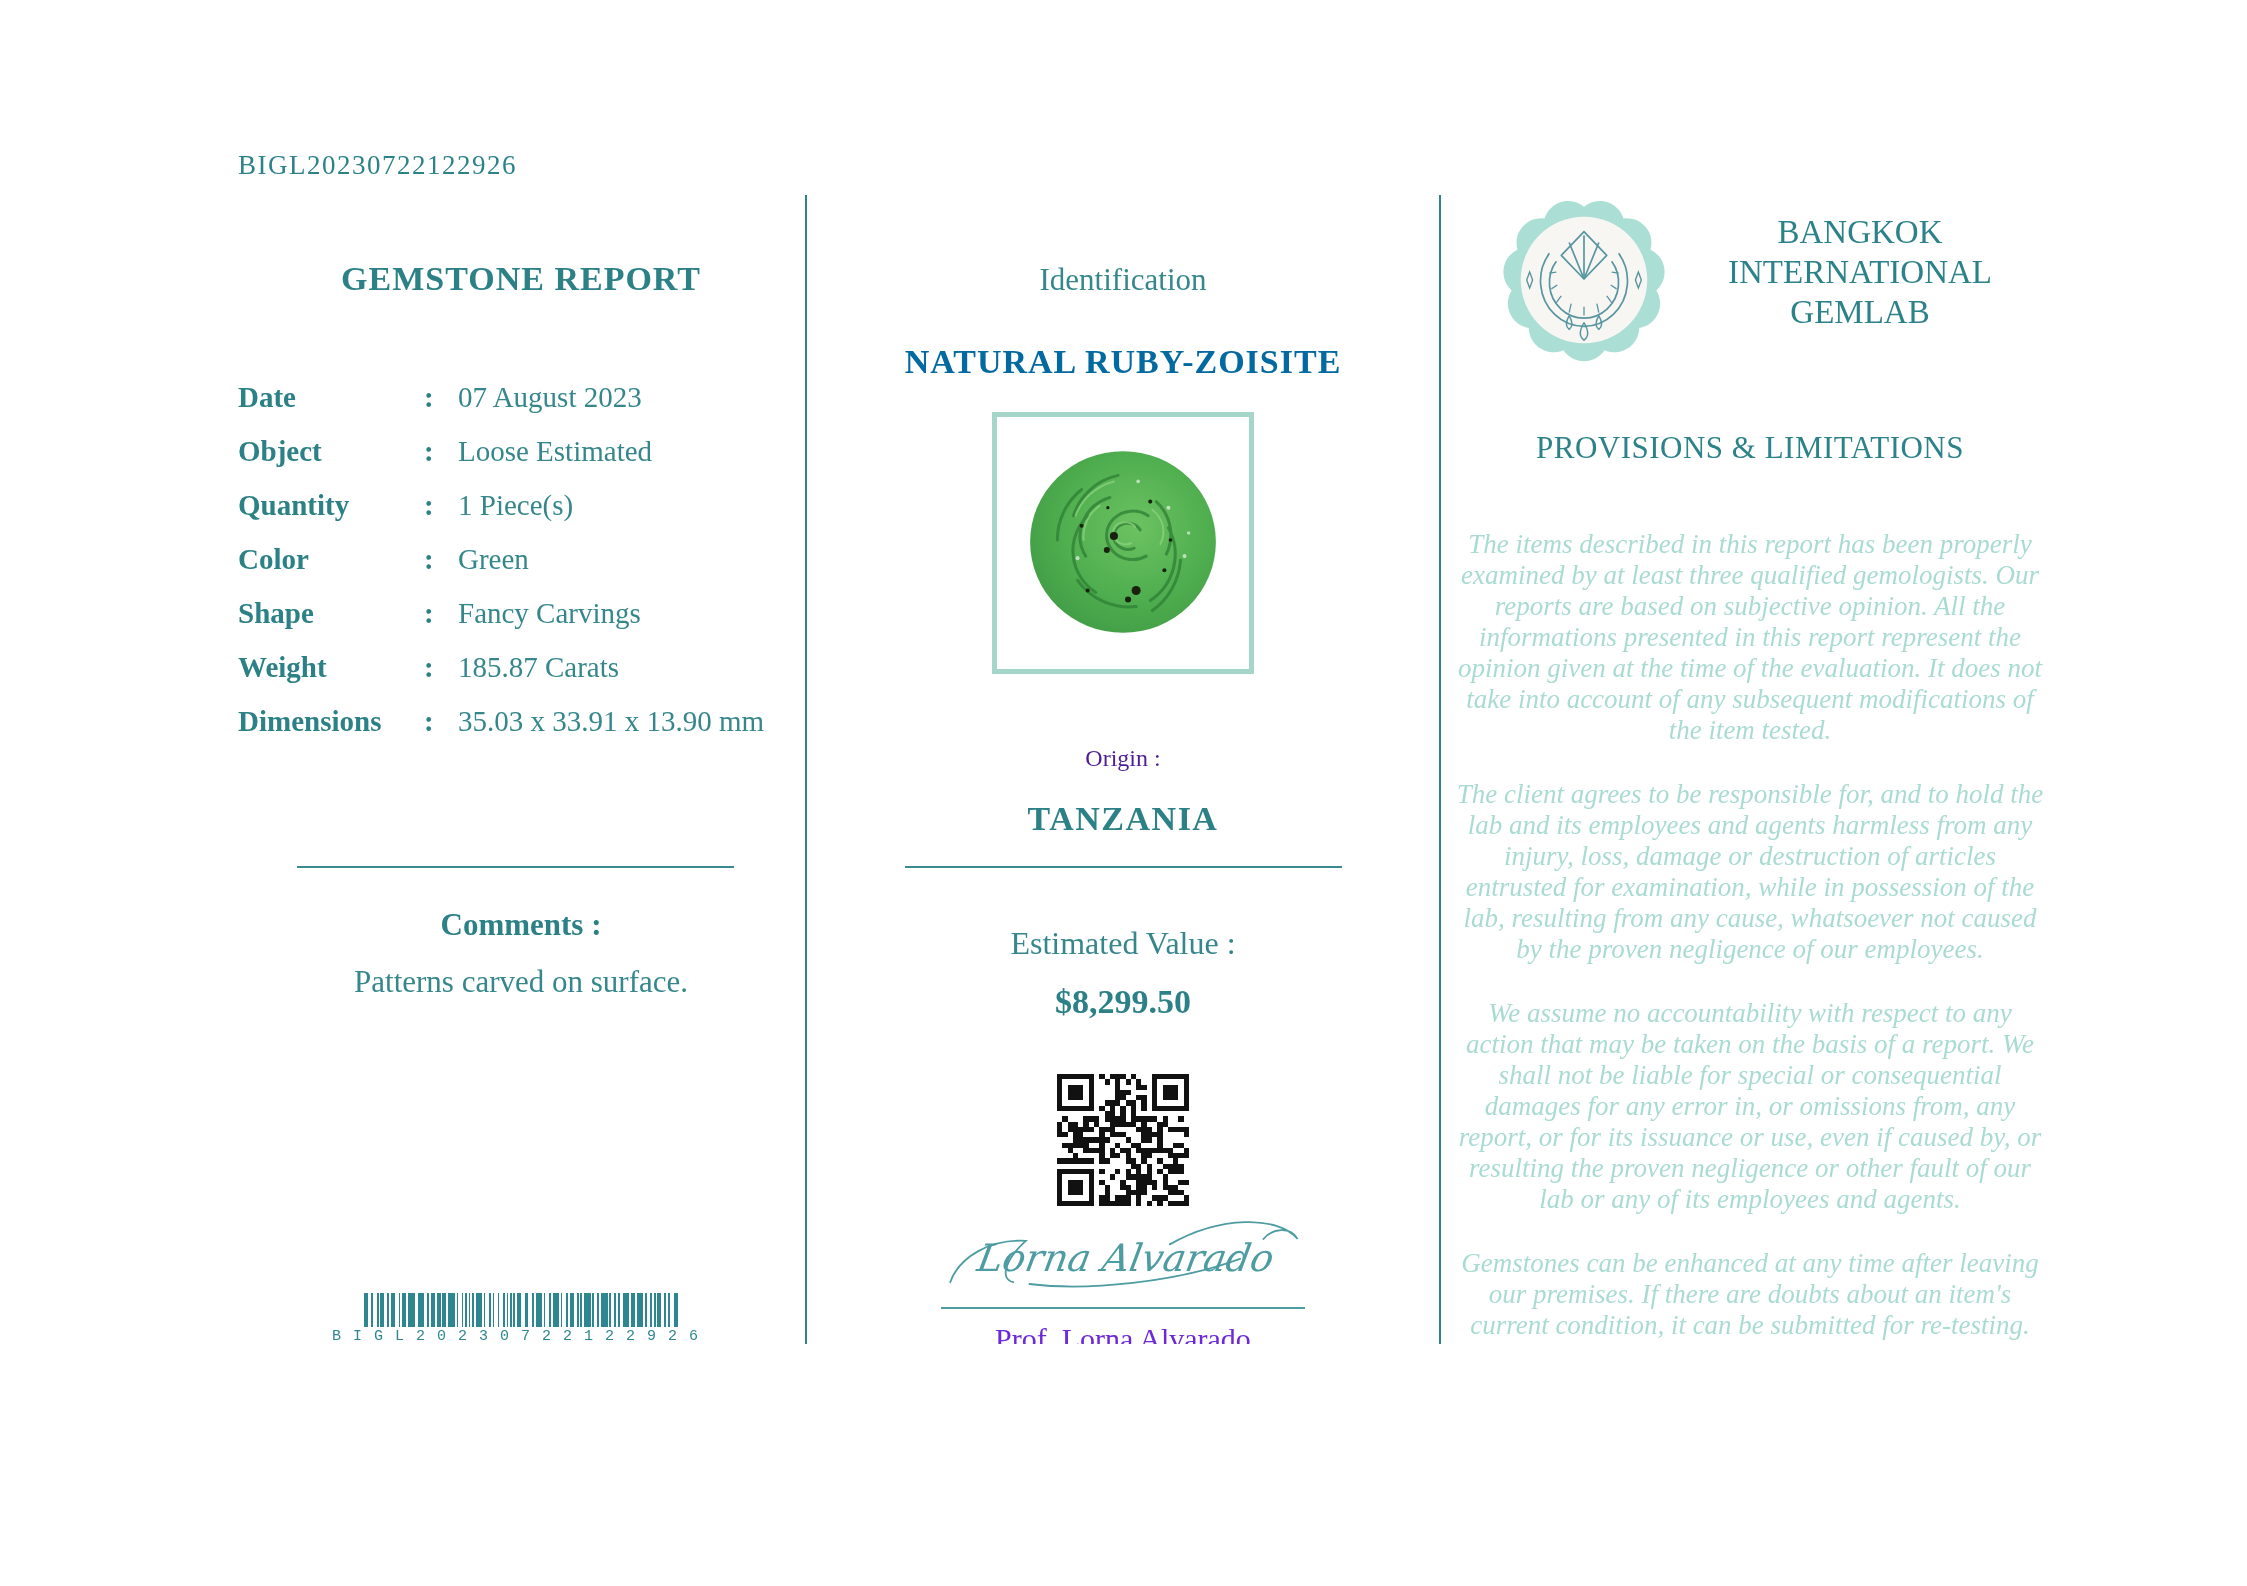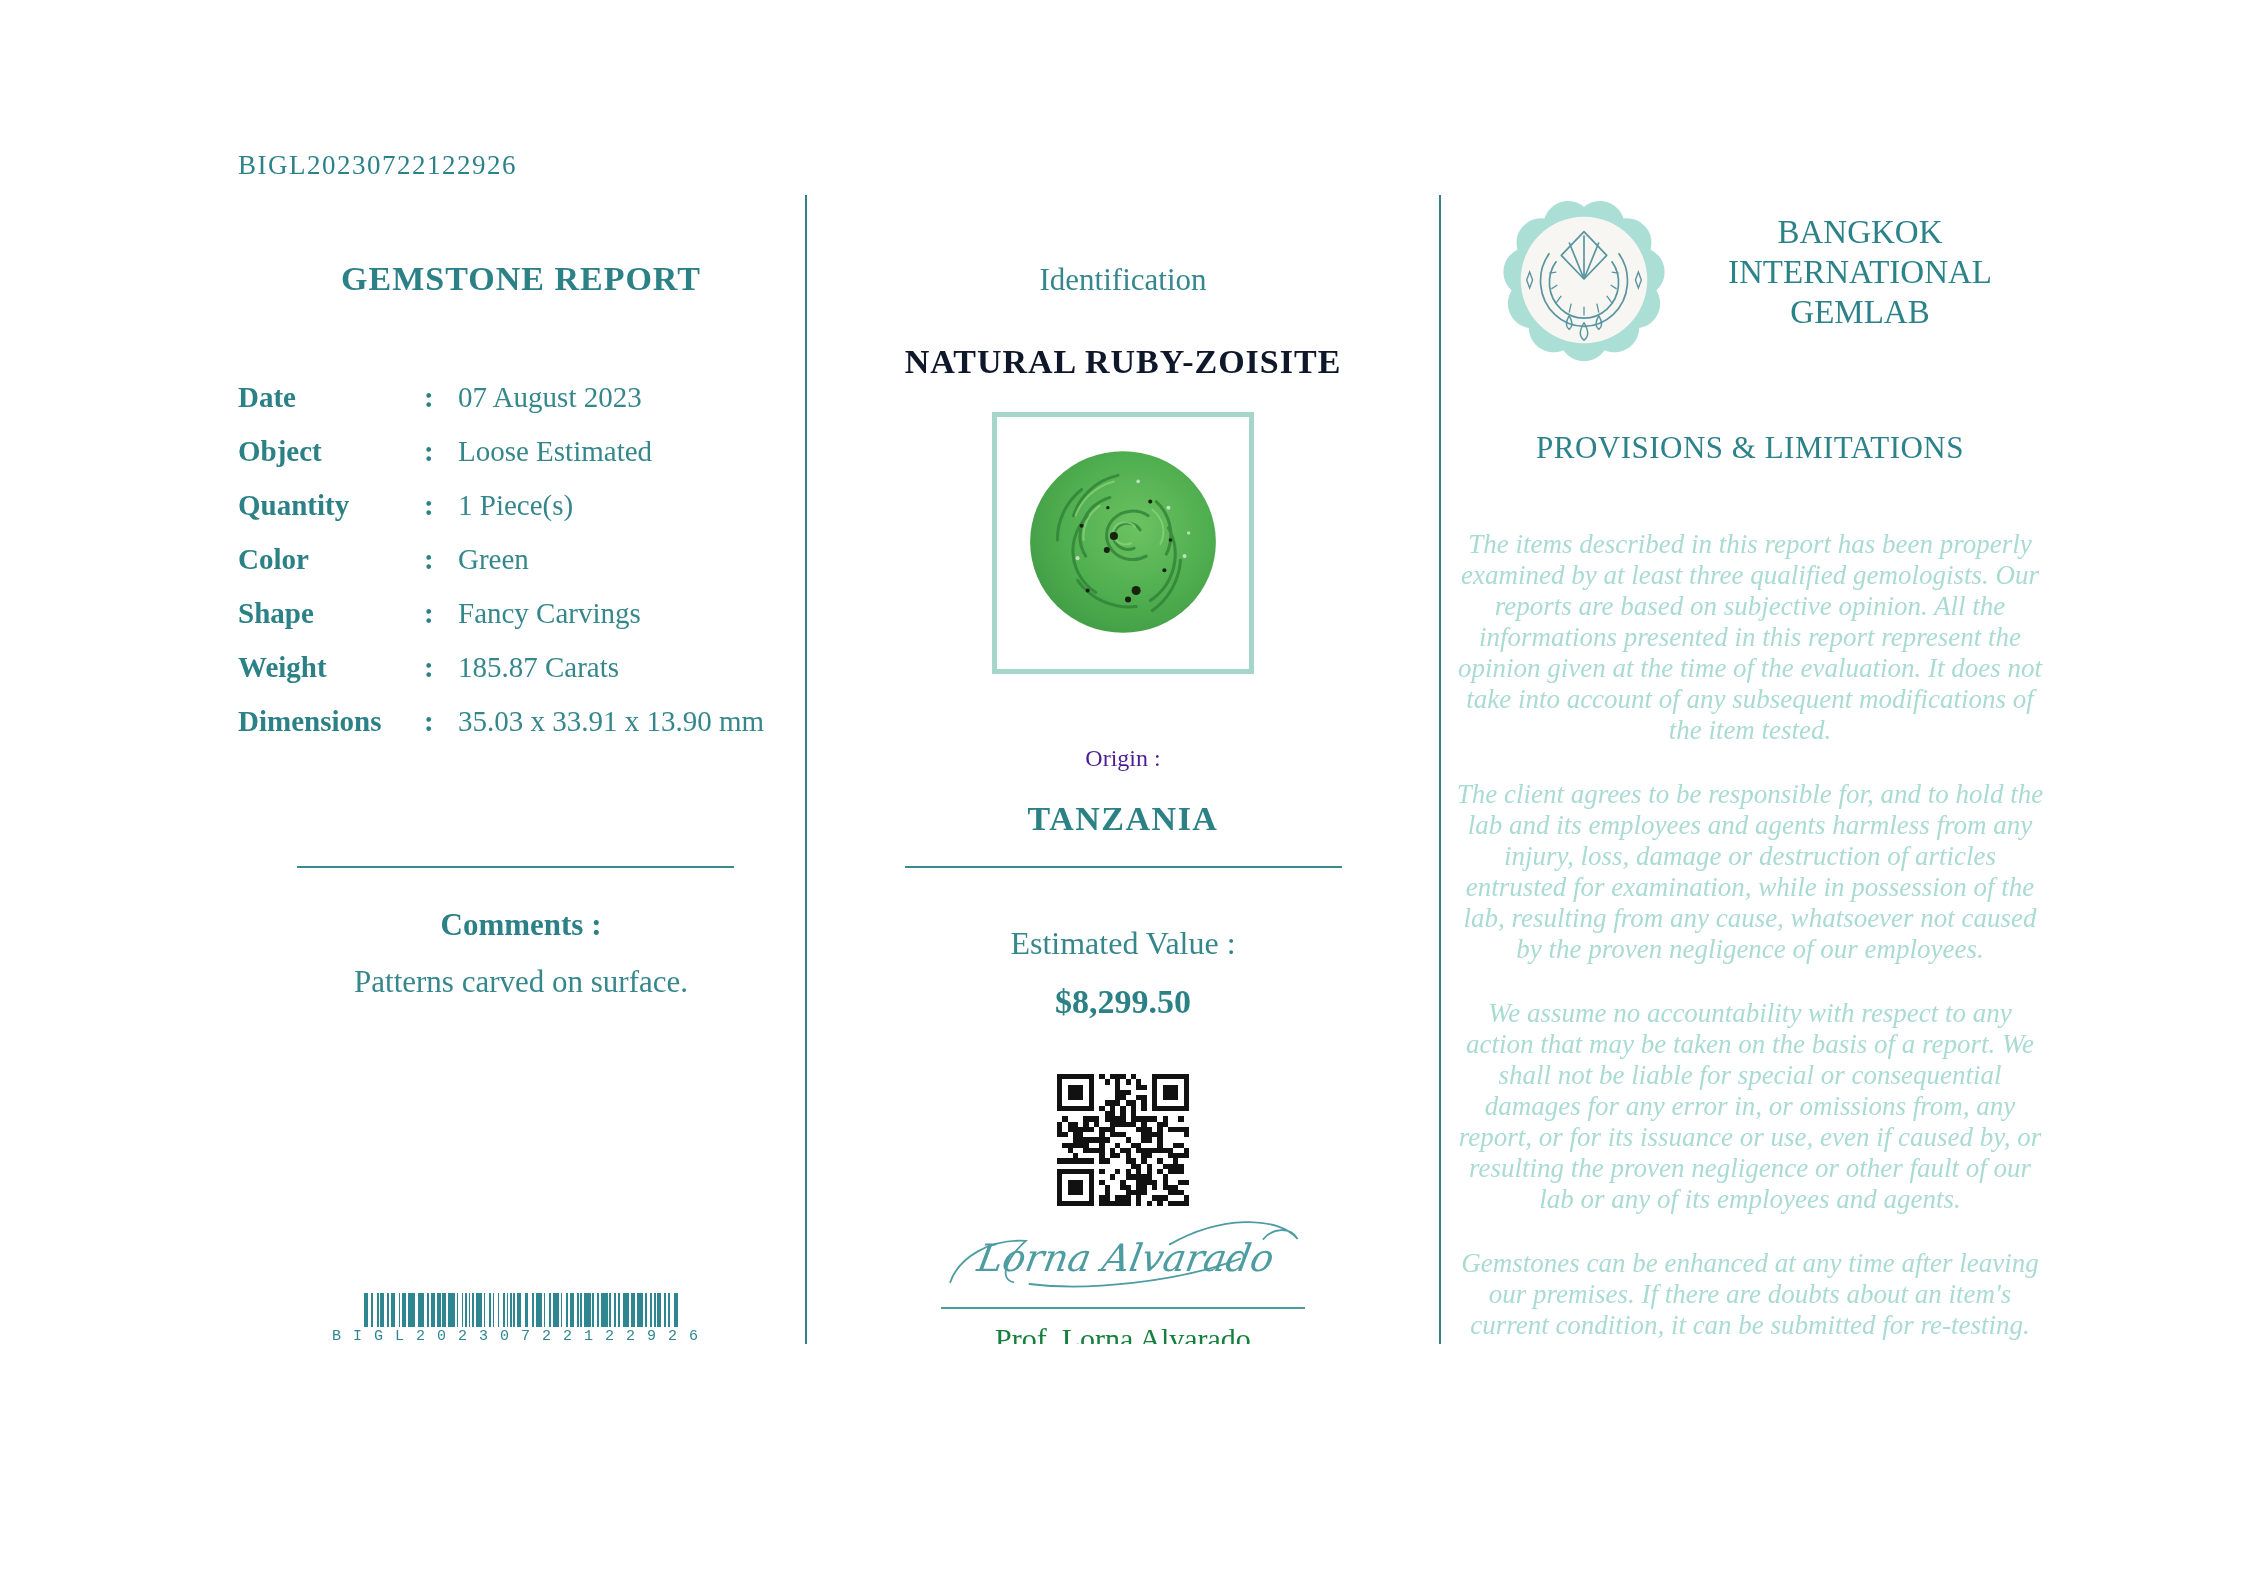--- a/index.html
+++ b/index.html
@@ -26,32 +26,32 @@
   .barcode-text{margin-top:1px;text-align:center;font-family:"Liberation Mono", monospace;
                 font-size:15px;letter-spacing:12px;color:#2e8790;white-space:nowrap;}
 
   
   .vline{width:2px;background:#2e8288;top:195px;height:1188px;}
   .vline-1{left:805px;}
   .vline-2{left:1439px;}
 
   
   .ident-label{left:807px;top:256px;width:632px;font-size:31px;color:#35878c;}
-  .gem-name{left:807px;top:337px;width:632px;font-size:34px;font-weight:bold;letter-spacing:1px;color:#0f172a;}
+  .gem-name{left:807px;top:337px;width:632px;font-size:34px;font-weight:bold;letter-spacing:1px;color:#0369a1;}
   .gem-frame{left:992px;top:412px;width:252px;height:252px;border:5px solid #a6d6ca;background:#ffffff;
              display:flex;align-items:center;justify-content:center;}
   .origin-label{left:807px;top:739px;width:632px;font-size:24px;color:#4c1d95;}
   .origin-value{left:807px;top:794px;width:632px;font-size:34px;font-weight:bold;letter-spacing:1.5px;color:#2b8186;}
   .rule-mid{left:905px;top:866px;width:437px;}
   .est-label{left:807px;top:919px;width:632px;font-size:32px;color:#35878c;}
   .est-value{left:807px;top:977px;width:632px;font-size:34px;font-weight:bold;color:#2b8186;}
   .qr-box{left:1057px;top:1074px;width:132px;height:132px;}
   .sig-box{left:943px;top:1203px;width:360px;height:102px;}
   .sig-line{left:941px;top:1307px;width:364px;height:0;border-top:2px solid #4d9ca1;}
-  .signatory{left:807px;top:1316px;width:632px;font-size:30px;color:#15803d;}
+  .signatory{left:807px;top:1316px;width:632px;font-size:30px;color:#6d28d9;}
   .signatory-title{left:807px;top:1349px;width:632px;font-size:30px;color:#9ed4cd;}
 
   
   .logo-box{left:1500px;top:196px;width:168px;height:168px;}
   .lab-name{left:1682px;top:212px;width:356px;font-size:33px;line-height:40px;color:#2c8289;text-align:center;}
   .prov-title{left:1445px;top:424px;width:610px;font-size:31px;letter-spacing:0.5px;color:#2c8289;}
   .provisions{left:1456px;top:506px;width:588px;margin-top:23px;}
   .provisions p{margin:0 0 33px 0;font-size:27px;line-height:31px;font-style:italic;
                 color:#a9dbd2;text-align:center;}
 </style>

